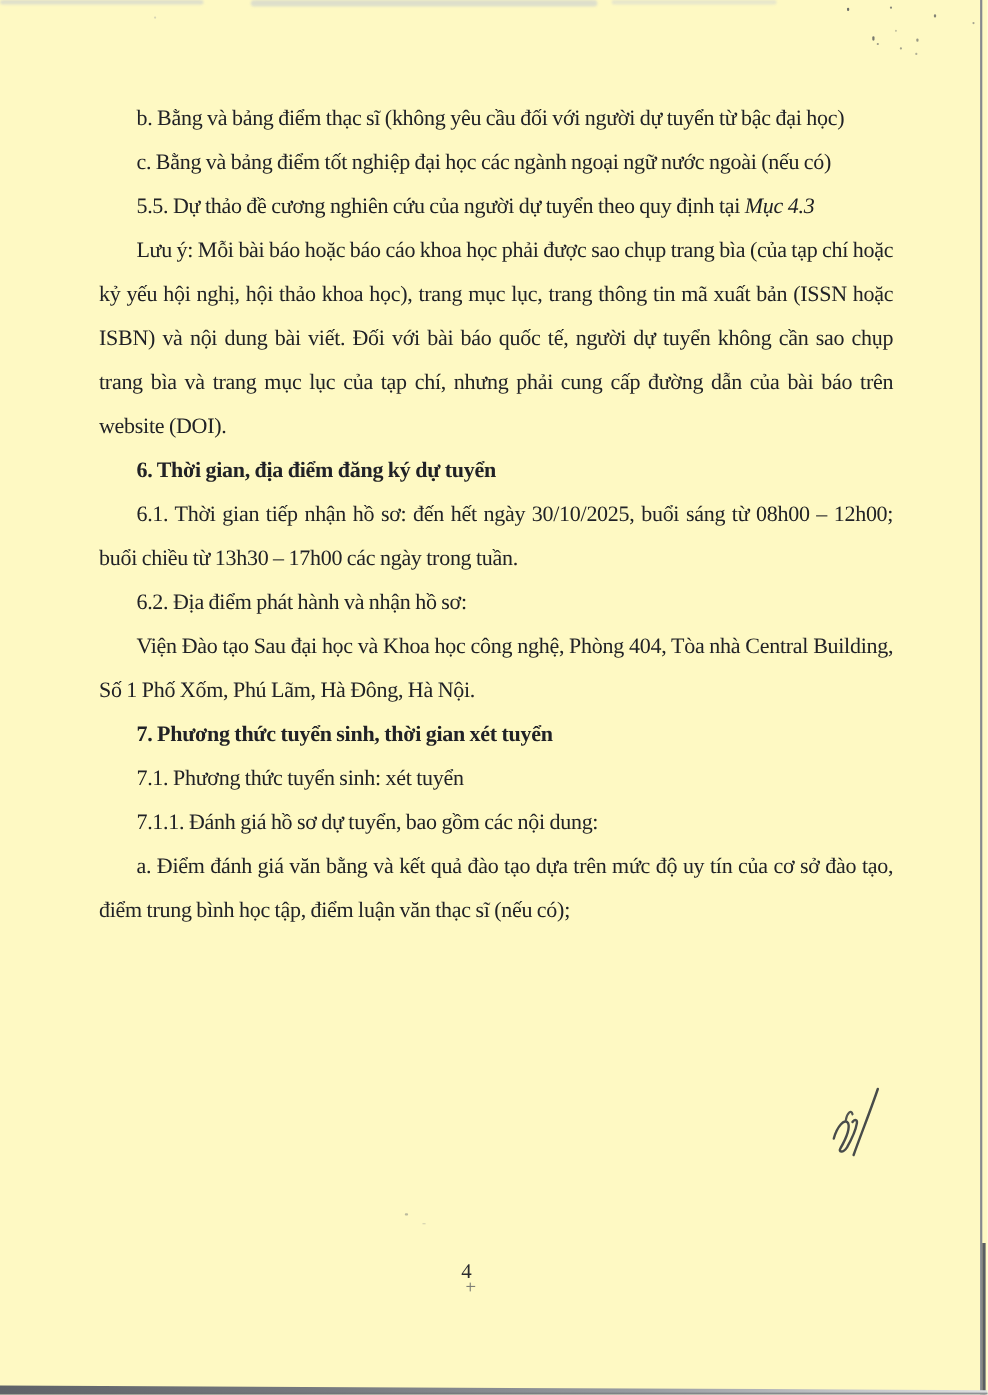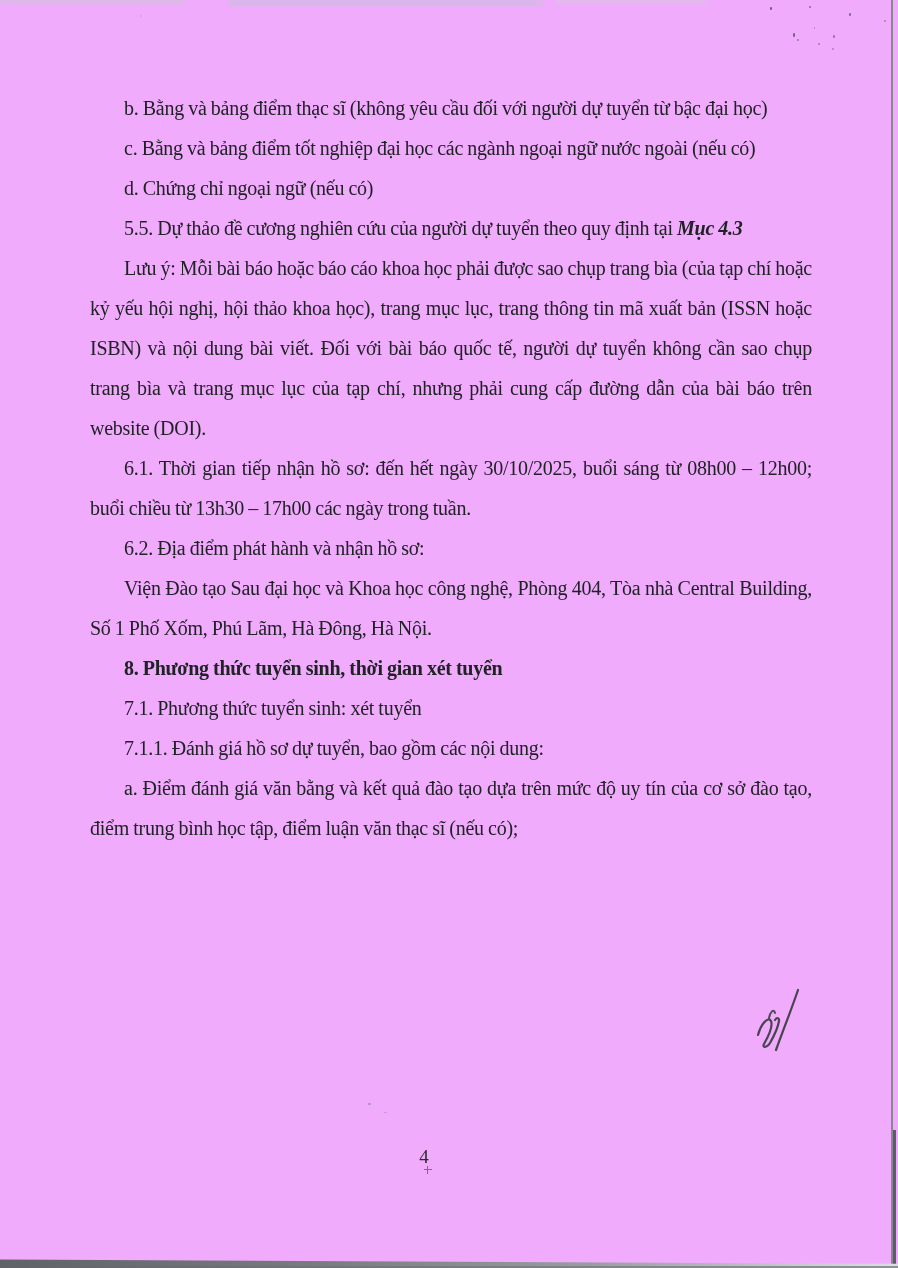--- a/index.html
+++ b/index.html
@@ -1,42 +1,42 @@
 <!DOCTYPE html>
 <html><head>
 <meta charset="utf-8">
 <style>
   * { box-sizing: border-box; }
   html, body { margin: 0; padding: 0; background: #ffffff; }
   .page {
     position: relative;
     width: 898px;
     height: 1268px;
-    background: #f0abfc;
+    background: #fef9c3;
     overflow: hidden;
     font-family: "Liberation Serif", "DejaVu Serif", serif;
     color: #212226;
   }
   .content {
     position: absolute;
     left: 90px;
     top: 88px;
     width: 722px;
     font-size: 20px;
     line-height: 40px;
     letter-spacing: -0.25px;
     word-spacing: -0.5px;
   }
   .content p.para {
     margin: 0;
     text-indent: 34px;
     text-align: justify;
   }
   .content p.heading { font-weight: 700; }
-  .run-bold { font-weight: 700; }
+  .run-bold { font-weight: 400; }
   .run-italic { font-style: italic; }
   .page-number {
     position: absolute;
     left: 404px;
     top: 1146px;
     width: 40px;
     text-align: center;
     font-size: 19px;
     color: #2a2b2e;
   }
@@ -105,27 +105,27 @@
   <div class="speck sp9"></div>
   <div class="speck sp10"></div>
   <div class="speck sp11"></div>
   <div class="speck sp12"></div>
   <div class="speck sp13"></div>
   <div class="plus-mark"></div>
 
   <div class="content">
       <p class="para"><span>b. Bằng và bảng điểm thạc sĩ (không yêu cầu đối với người dự tuyển từ bậc đại học)</span></p>
       <p class="para"><span>c. Bằng và bảng điểm tốt nghiệp đại học các ngành ngoại ngữ nước ngoài (nếu có)</span></p>
-      <p class="para"><span>d. Chứng chỉ ngoại ngữ (nếu có)</span></p>
       <p class="para"><span>5.5. Dự thảo đề cương nghiên cứu của người dự tuyển theo quy định tại </span><span class="run-bold run-italic">Mục 4.3</span></p>
       <p class="para"><span>Lưu ý: Mỗi bài báo hoặc báo cáo khoa học phải được sao chụp trang bìa (của tạp chí hoặc kỷ yếu hội nghị, hội thảo khoa học), trang mục lục, trang thông tin mã xuất bản (ISSN hoặc ISBN) và nội dung bài viết. Đối với bài báo quốc tế, người dự tuyển không cần sao chụp trang bìa và trang mục lục của tạp chí, nhưng phải cung cấp đường dẫn của bài báo trên website (DOI).</span></p>
+      <p class="para heading"><span>6. Thời gian, địa điểm đăng ký dự tuyển</span></p>
       <p class="para"><span>6.1. Thời gian tiếp nhận hồ sơ: đến hết ngày 30/10/2025, buổi sáng từ 08h00 – 12h00; buổi chiều từ 13h30 – 17h00 các ngày trong tuần.</span></p>
       <p class="para"><span>6.2. Địa điểm phát hành và nhận hồ sơ:</span></p>
       <p class="para"><span>Viện Đào tạo Sau đại học và Khoa học công nghệ, Phòng 404, Tòa nhà Central Building, Số 1 Phố Xốm, Phú Lãm, Hà Đông, Hà Nội.</span></p>
-      <p class="para heading"><span>8. Phương thức tuyển sinh, thời gian xét tuyển</span></p>
+      <p class="para heading"><span>7. Phương thức tuyển sinh, thời gian xét tuyển</span></p>
       <p class="para"><span>7.1. Phương thức tuyển sinh: xét tuyển</span></p>
       <p class="para"><span>7.1.1. Đánh giá hồ sơ dự tuyển, bao gồm các nội dung:</span></p>
       <p class="para"><span>a. Điểm đánh giá văn bằng và kết quả đào tạo dựa trên mức độ uy tín của cơ sở đào tạo, điểm trung bình học tập, điểm luận văn thạc sĩ (nếu có);</span></p>
     </div>
 
   <svg class="signature" width="80" height="100" viewBox="0 0 80 100">
     <path d="M56 30 C51 45 42 68 34 90" fill="none" stroke="#34383d" stroke-width="2.2" stroke-linecap="round" opacity="0.9"></path>
     <path d="M16 75 C19 64 26 56 29 61 C31 66 26 77 22 84 C20 87 24 89 28 83 C32 76 36 67 37 61 C37.5 58 35 57 33 60" fill="none" stroke="#34383d" stroke-width="2.2" stroke-linecap="round" opacity="0.9"></path>
     <path d="M27 58 C28 52 32 48 33 53" fill="none" stroke="#34383d" stroke-width="2" stroke-linecap="round" opacity="0.85"></path>
   </svg>

